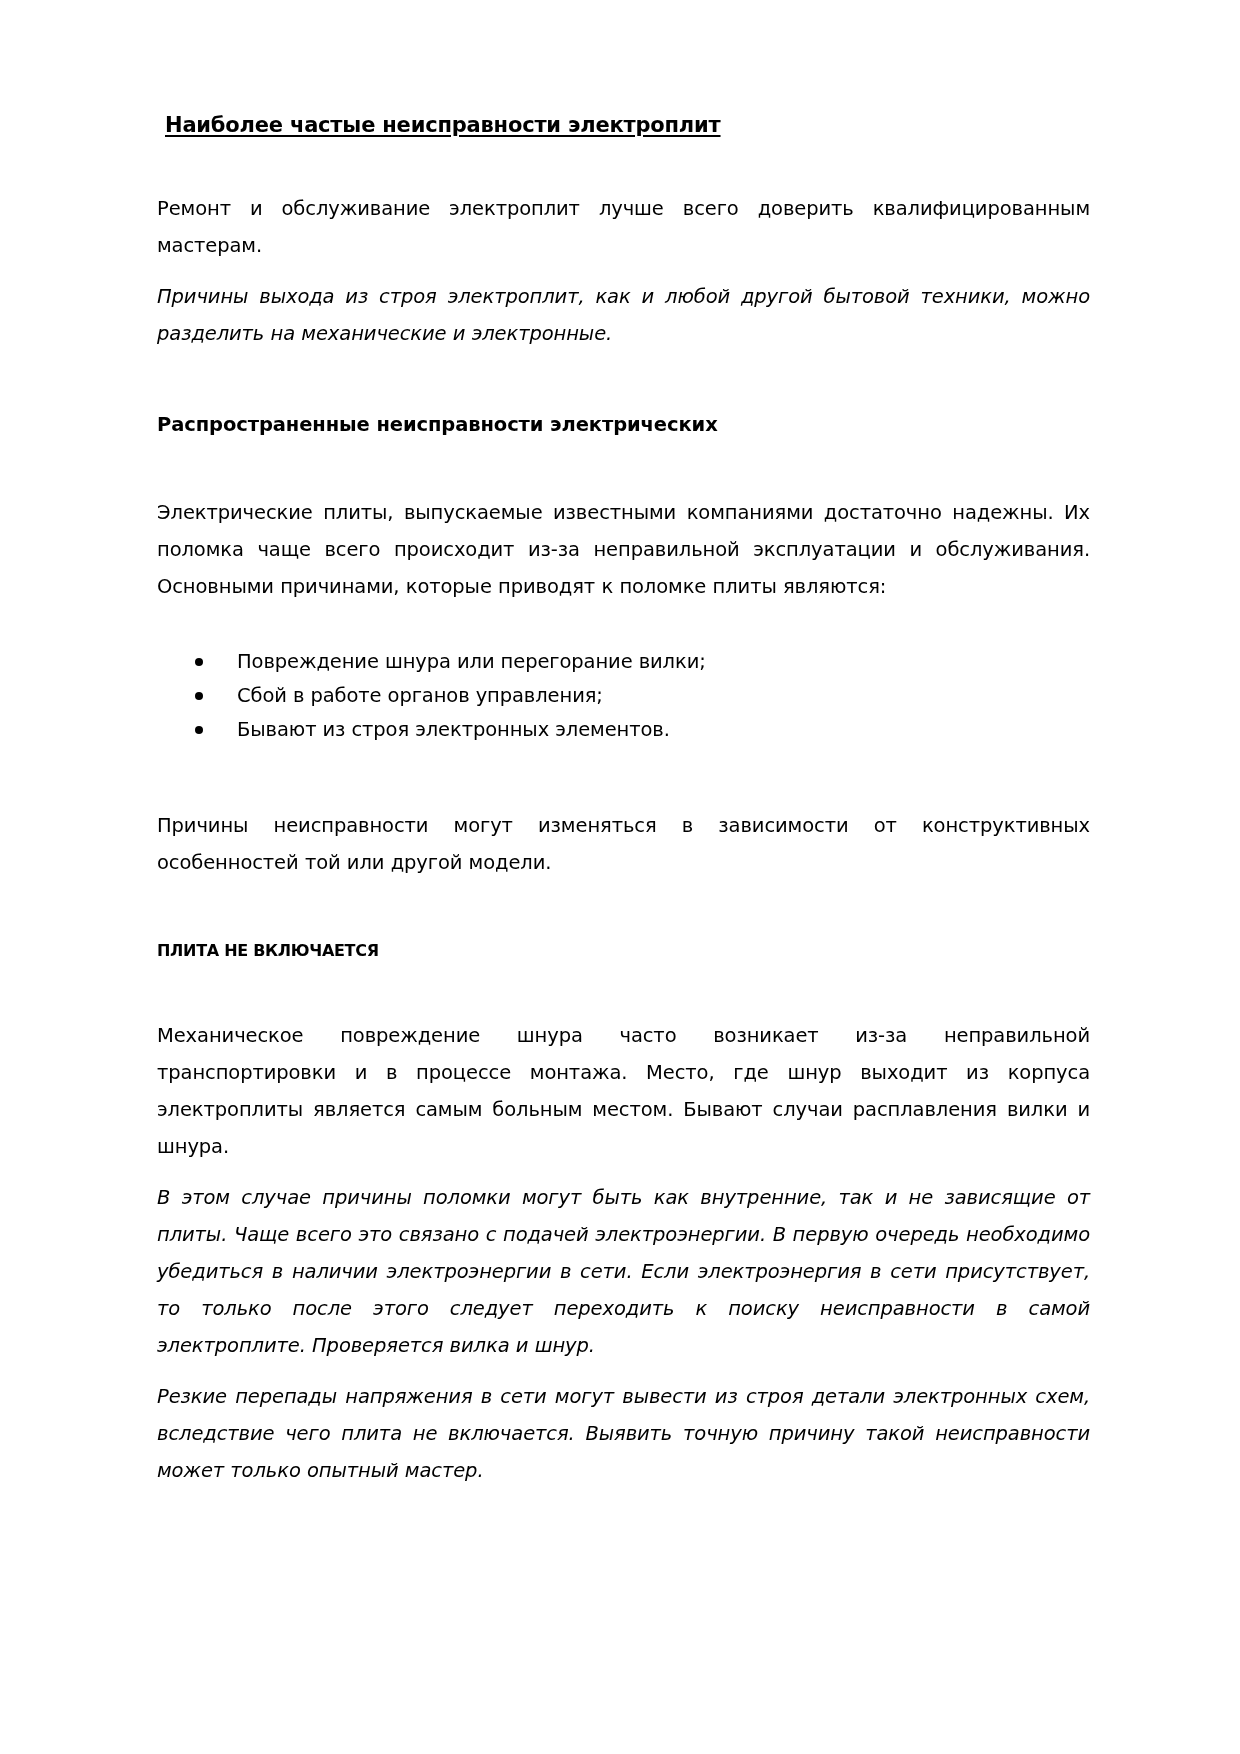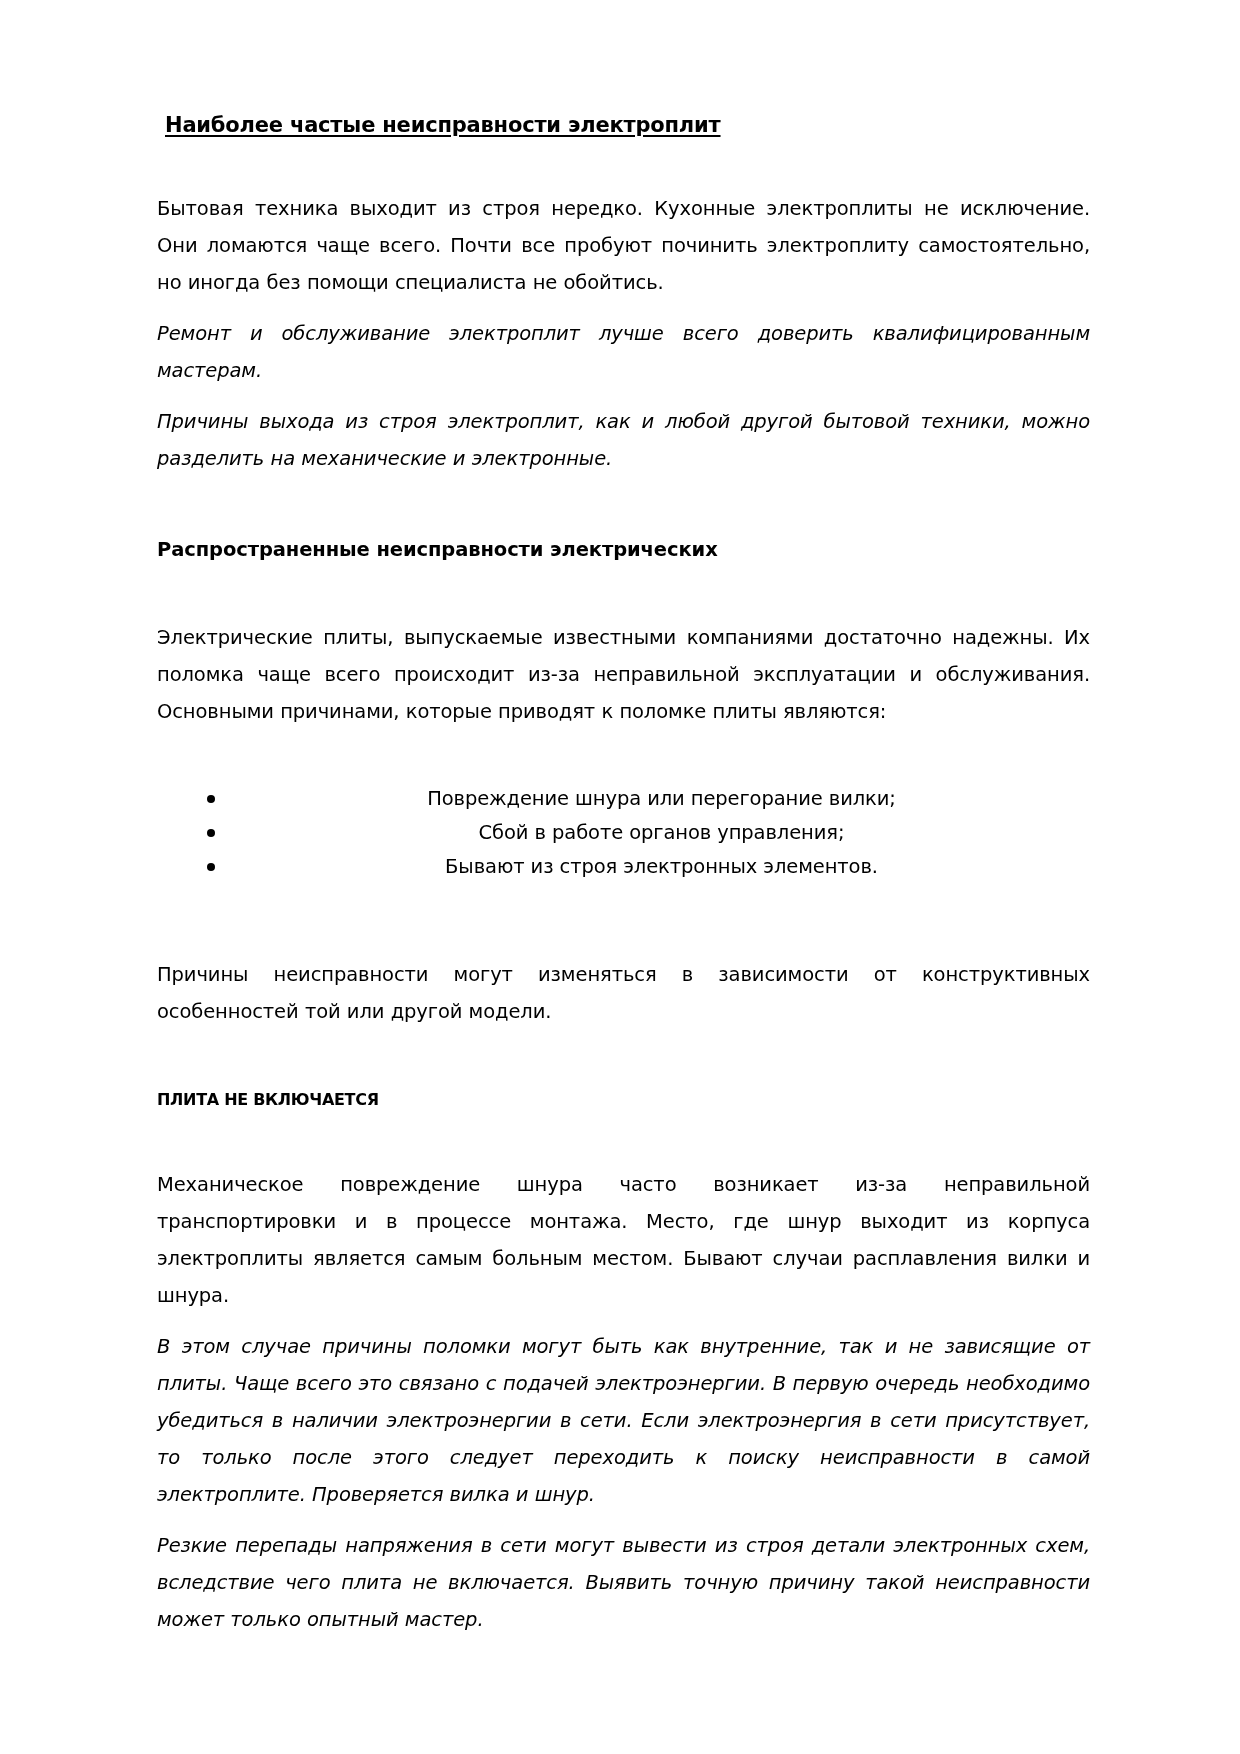--- a/index.html
+++ b/index.html
@@ -71,23 +71,22 @@
     letter-spacing: -0.1px;
   }
   .section-heading.caps {
     font-size: 16px;
     letter-spacing: -0.3px;
   }
 
   
   .bullet-list {
     list-style: none;
-    margin: 16px;
+    margin: 4px;
     padding: 0;
-    text-align: center;
   }
   .bullet-list li {
     position: relative;
     font-size: 19.5px;
     line-height: 34px;
     padding-left: 76px;
     margin: 0;
     letter-spacing: -0.1px;
   }
   .bullet-list li .bullet-dot {
@@ -104,21 +103,20 @@
 </head>
 <body>
 
 <div class="page">
   <div class="doc-body">
 
     <h1 class="doc-title">Наиболее частые неисправности электроплит</h1>
 
     <div class="gap-title"></div>
 
-    <p class="para">Бытовая техника выходит из строя нередко. Кухонные электроплиты не исключение. Они ломаются чаще всего. Почти все пробуют починить электроплиту самостоятельно, но иногда без помощи специалиста не обойтись.</p>
 
     <p class="para">Ремонт и обслуживание электроплит лучше всего доверить квалифицированным мастерам.</p>
 
     <p class="para">Причины выхода из строя электроплит, как и любой другой бытовой техники, можно разделить на механические и электронные.</p>
 
     <div class="gap-head"></div>
 
     <h2 class="section-heading">Распространенные неисправности электрических</h2>
 
     <div class="gap-block"></div>

